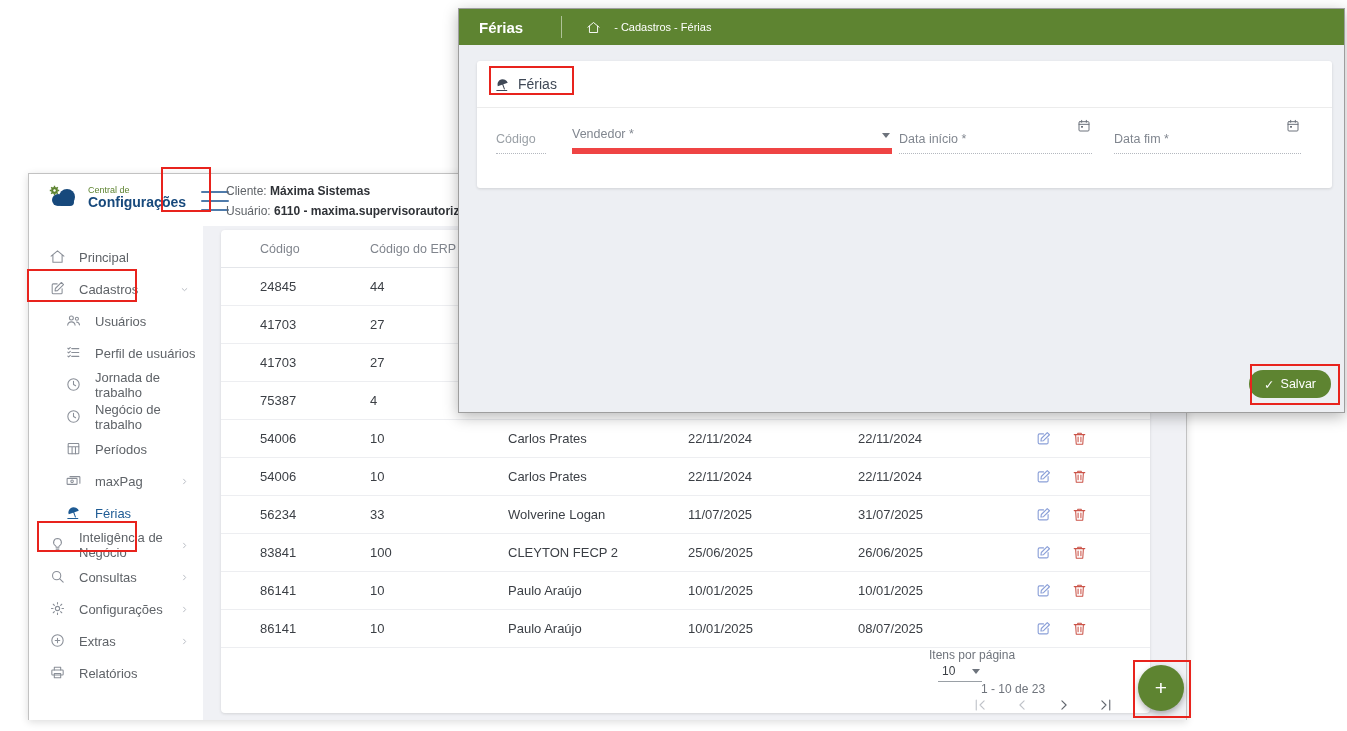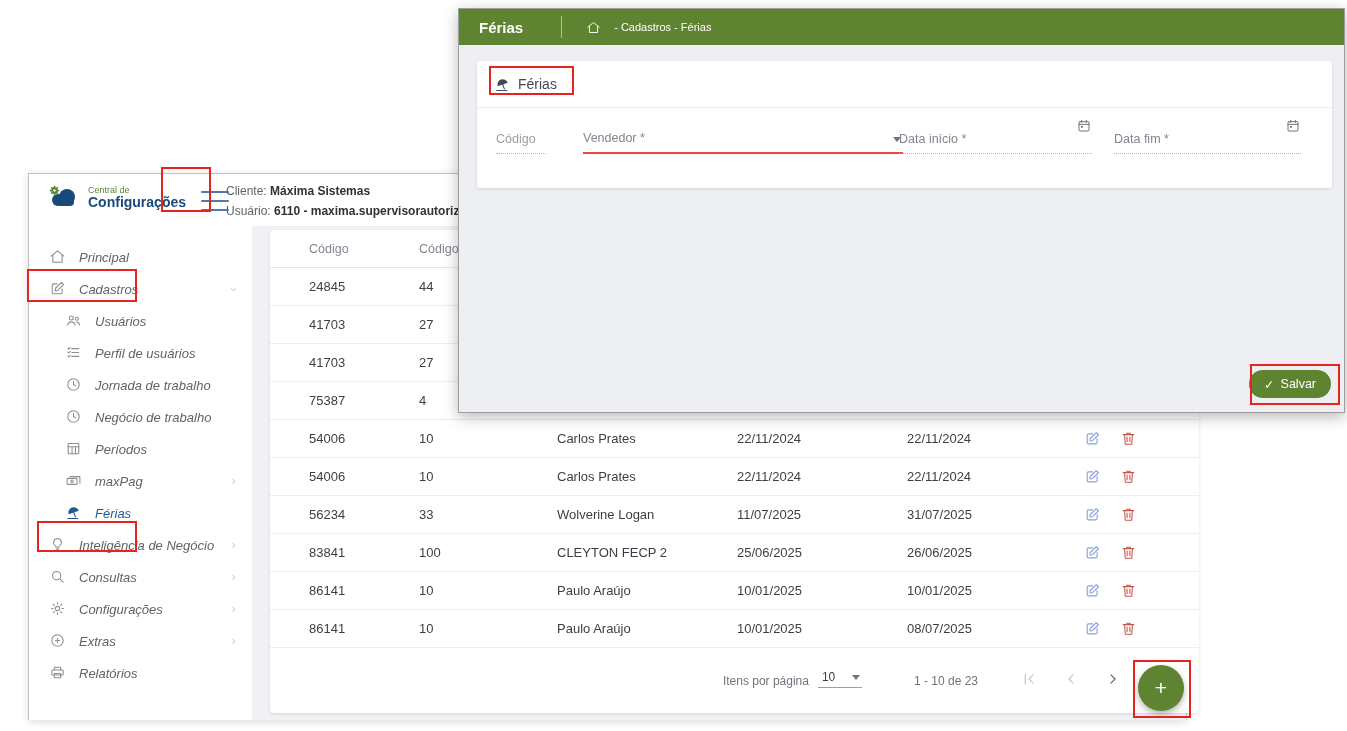--- a/index.html
+++ b/index.html
@@ -14,42 +14,42 @@
   .mw-header{height:52px;position:relative;background:#fff;}
   .logo{position:absolute;left:16px;top:10px;display:flex;align-items:center;gap:7px;}
   .logo-text .lt-top{font-size:9px;color:#5e8431;line-height:10px;}
   .logo-text .lt-bottom{font-size:14px;font-weight:bold;color:#17497c;line-height:15px;}
   .hamburger{position:absolute;left:172px;top:14px;width:30px;height:26px;cursor:pointer;
     display:flex;flex-direction:column;justify-content:space-between;padding:3px 0;}
   .hamburger span{display:block;height:2.4px;width:28px;background:#4f7bab;border-radius:2px;}
   .client-info{position:absolute;left:197px;top:7px;font-size:12px;color:#5f6368;line-height:20px;}
   .client-info b{color:#2f3237;}
   .mw-body{display:flex;height:494px;}
-  .sidebar{width:223px;background:#fff;padding-top:15px;flex:none;font-style:italic;}
+  .sidebar{width:174px;background:#fff;padding-top:15px;flex:none;}
   .side-item{height:32px;display:flex;align-items:center;padding-left:20px;position:relative;
     color:#5f6368;font-size:13px;cursor:pointer;}
   .side-item.sub{padding-left:36px;}
   .side-item .s-icon{width:18px;height:18px;margin-right:12px;color:#8a8f98;flex:none;}
   .side-item .s-chev{position:absolute;right:13px;color:#b4b8bf;}
   .side-item.selected,.side-item.selected .s-icon{color:#1e5b94;}
   .content{flex:1;background:#f0f1f5;position:relative;}
 
   
   .table-card{position:absolute;left:18px;top:4px;width:929px;height:483px;background:#fff;
     border-radius:4px;box-shadow:0 1px 3px rgba(0,0,0,.12);}
   .t-grid{display:grid;grid-template-columns:110px 138px 180px 170px 177px 1fr;
     padding:0 22px 0 39px;align-items:center;}
   .t-header{height:38px;font-size:12.5px;color:#80858d;border-bottom:1px solid #e4e6ea;}
   .t-row{height:38px;font-size:13px;color:#3b3f45;border-bottom:1px solid #edeef1;}
   .t-actions{display:flex;gap:19px;justify-content:flex-start;}
   .act-btn{width:17px;height:17px;cursor:pointer;background:none;border:none;padding:0;}
   .act-edit{color:#8ba0d8;}
   .act-del{color:#cb5449;}
-  .t-pagination{position:absolute;top:418px;right:35px;height:40px;display:flex;align-items:flex-end;
-    font-size:12px;color:#6f747c;}
+  .t-pagination{position:absolute;top:418px;right:35px;height:40px;display:flex;align-items:flex-start;
+    font-size:12px;color:#6f747c;flex-direction:column;}
   .pg-select{display:inline-flex;align-items:center;justify-content:space-between;width:44px;
     margin-left:9px;padding:2px 2px 3px 4px;border-bottom:1px solid #9aa0a6;color:#3b3f45;cursor:pointer;}
   .tri-down{width:0;height:0;border-left:4.5px solid transparent;border-right:4.5px solid transparent;
     border-top:5px solid #6d737c;}
   .pg-range{margin-left:52px;}
   .pg-nav{display:flex;gap:24px;margin-left:42px;align-items:center;}
   .pg-btn{width:18px;height:18px;background:none;border:none;padding:0;cursor:pointer;}
   .pg-btn.disabled{color:#c0c3c9;}
   .pg-btn.enabled{color:#62676f;}
 
@@ -68,21 +68,21 @@
   .m-breadcrumb{font-size:11px;margin-left:13px;}
   .modal-card{position:absolute;left:18px;top:52px;width:855px;height:127px;background:#fff;
     border-radius:3px;box-shadow:0 1px 3px rgba(0,0,0,.12);}
   .mc-title{height:47px;display:flex;align-items:center;padding-left:17px;gap:7px;font-size:14px;
     color:#3f4856;border-bottom:1px solid #ececec;}
   .mc-title .s-icon{width:17px;height:17px;}
   .field{position:absolute;top:55px;height:38px;font-size:12.5px;}
   .field .f-label{position:absolute;left:0;bottom:7px;color:#80868f;white-space:nowrap;}
   .f-codigo{left:19px;width:50px;border-bottom:1px dotted #b4b8bf;}
   .f-codigo .f-label{color:#9aa0a6;}
-  .f-vendedor{left:106px;width:320px;border-bottom:2px solid #ef4444;}
+  .f-vendedor{left:95px;width:320px;border-bottom:6px solid #ef4444;}
   .f-vendedor .tri-down{position:absolute;right:2px;bottom:10px;}
   .f-inicio{left:422px;width:193px;border-bottom:1px dotted #b4b8bf;}
   .f-fim{left:637px;width:187px;border-bottom:1px dotted #b4b8bf;}
   .f-cal{position:absolute;right:0;top:2px;width:16px;height:16px;color:#6d737c;cursor:pointer;}
   .save-btn{position:absolute;right:13px;bottom:14px;height:28px;border-radius:14px;background:#5e8431;
     color:#fff;font-size:12.5px;border:none;display:flex;align-items:center;gap:6px;padding:0 15px;
     cursor:pointer;font-family:inherit;}
 
   
   .hl{position:absolute;border:2px solid #e8231d;z-index:40;pointer-events:none;}

